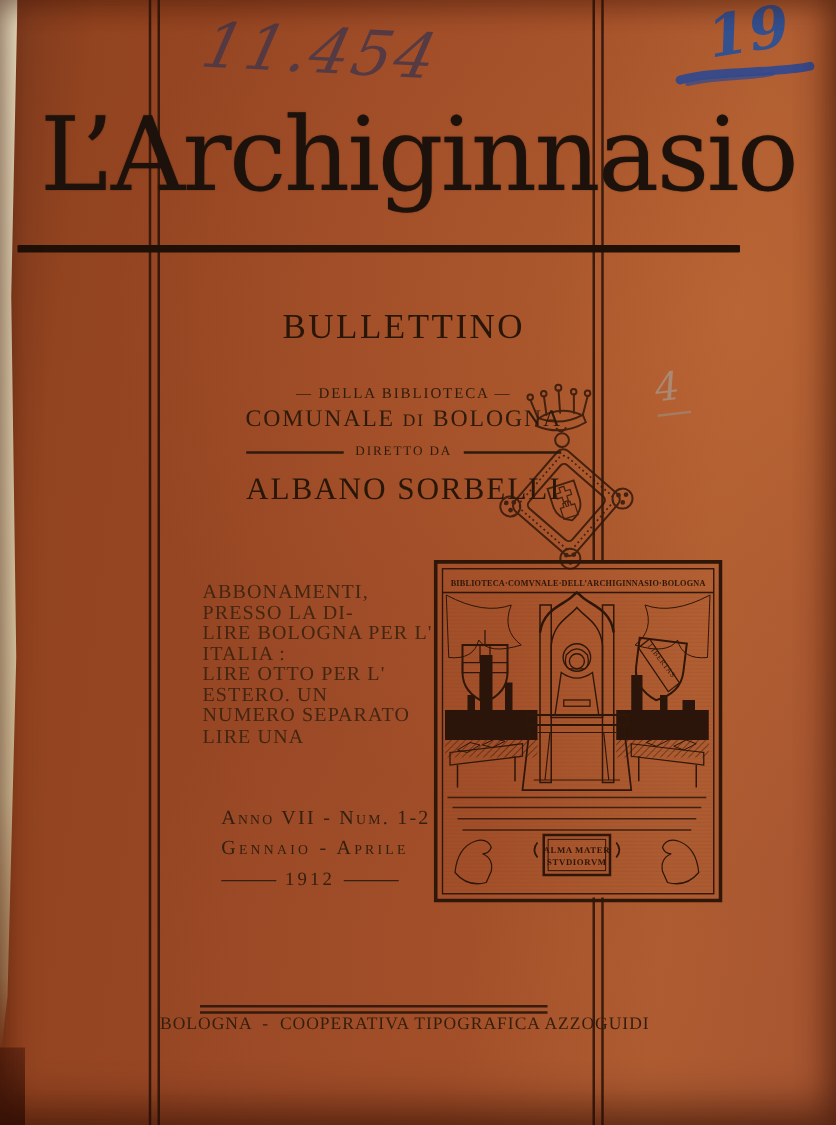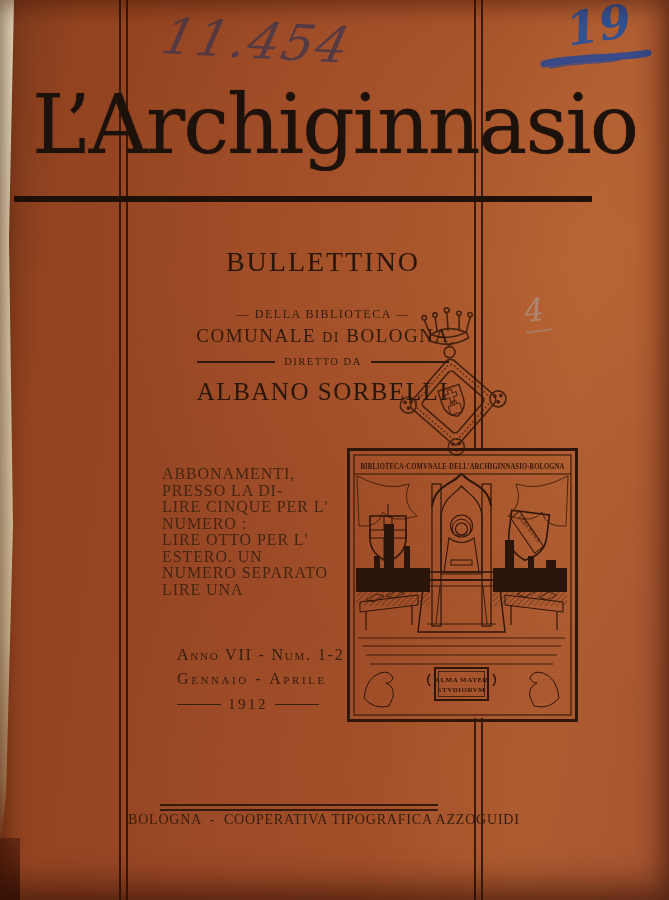--- a/index.html
+++ b/index.html
@@ -146,21 +146,21 @@
         <path d="M-2,-13 h4 v4 h4 v4 h-4 v4 h-4 v-4 h-4 v-4 h4 z" stroke-width="1"></path>
         <path d="M-6,3 h3 v-3 h2 v3 h2 v-3 h2 v3 h3 v9 h-12 z" stroke-width="1"></path>
       </g>
     </g>
   </svg>
   <div class="hw-four">4</div>
   <div class="four-underline"></div>
 
   <div class="subscription">
     <div>ABBONAMENTI, PRESSO LA DI-</div>
-    <div>LIRE CINQUE PER L' NUMERO :</div>
+    <div>LIRE BOLOGNA PER L' ITALIA :</div>
     <div>LIRE OTTO PER L' ESTERO. UN</div>
     <div>NUMERO SEPARATO LIRE UNA</div>
   </div>
 
   <svg class="bookplate" width="231" height="274" viewBox="0 0 231 274">
     <defs>
       <pattern id="hx" width="4" height="4" patternUnits="userSpaceOnUse" patternTransform="rotate(45)">
         <line x1="0" y1="0" x2="0" y2="4" stroke="#30180b" stroke-width="0.8"></line>
       </pattern>
       <pattern id="hv" width="3" height="3" patternUnits="userSpaceOnUse">

